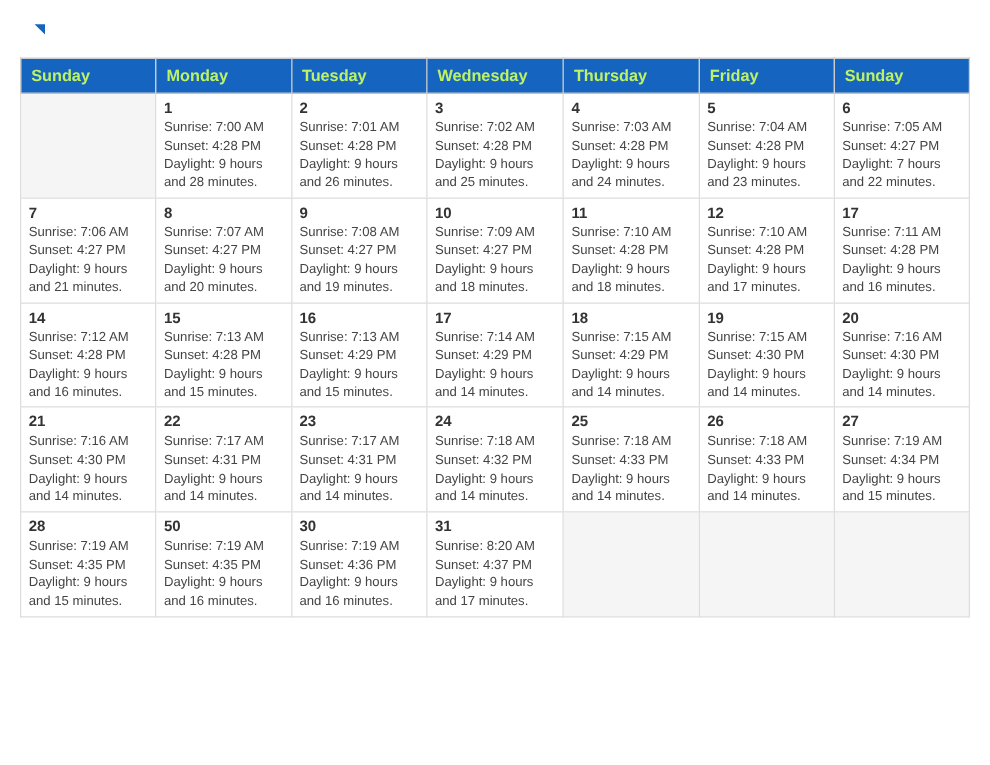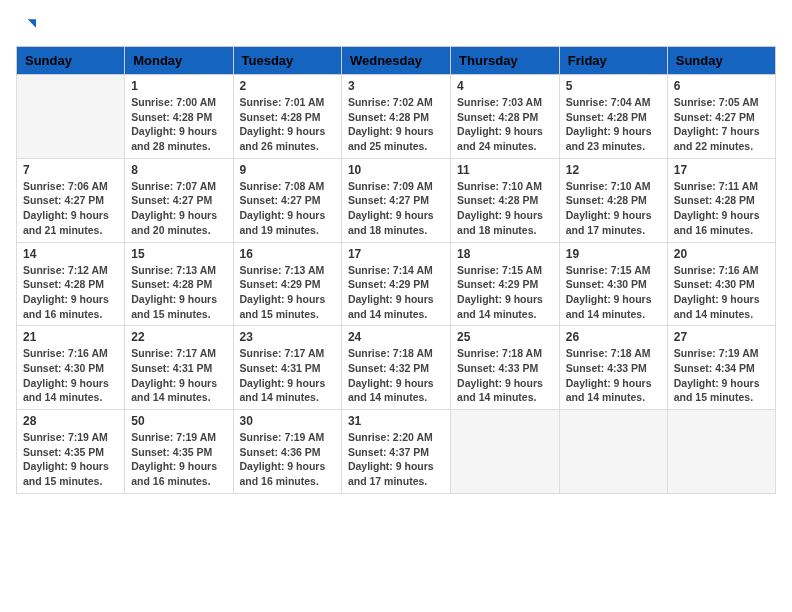--- a/index.html
+++ b/index.html
@@ -46,21 +46,21 @@
     .location-title {
       font-size: 15px;
       color: #555;
     }
     .calendar {
       width: 100%;
       border-collapse: collapse;
     }
     .calendar th {
       background-color: #1565c0;
-      color: #000000;
+      color: #bef264;
       font-size: 13px;
       font-weight: bold;
       text-align: left;
       padding: 6px 8px;
       border: 1px solid #ccc;
     }
     .calendar td {
       vertical-align: top;
       border: 1px solid #ddd;
       padding: 4px 6px;
@@ -76,21 +76,20 @@
     .day-number {
       font-weight: bold;
       font-size: 12px;
       display: block;
       margin-bottom: 2px;
     }
     .day-info {
       font-size: 10.5px;
       line-height: 1.4;
       color: #444;
-      font-weight: bold;
     }
   </style>
 </head>
 <body>
 
 <div class="header">
   <div class="logo">
     <svg class="logo-icon" viewBox="0 0 24 24" width="28" height="28">
       <polygon points="14,4 24,4 24,14" fill="#1565c0"></polygon>
     </svg>
@@ -362,21 +361,21 @@
           <span class="day-number">30</span>
           <div class="day-info">
             <span>Sunrise: 7:19 AM</span><br>
             <span>Sunset: 4:36 PM</span><br>
             <span>Daylight: 9 hours and 16 minutes.</span>
           </div>
         </td>
         <td>
           <span class="day-number">31</span>
           <div class="day-info">
-            <span>Sunrise: 2:20 AM</span><br>
+            <span>Sunrise: 8:20 AM</span><br>
             <span>Sunset: 4:37 PM</span><br>
             <span>Daylight: 9 hours and 17 minutes.</span>
           </div>
         </td>
         <td class="empty"></td>
         <td class="empty"></td>
         <td class="empty"></td>
       </tr>
     </tbody>
 </table>

